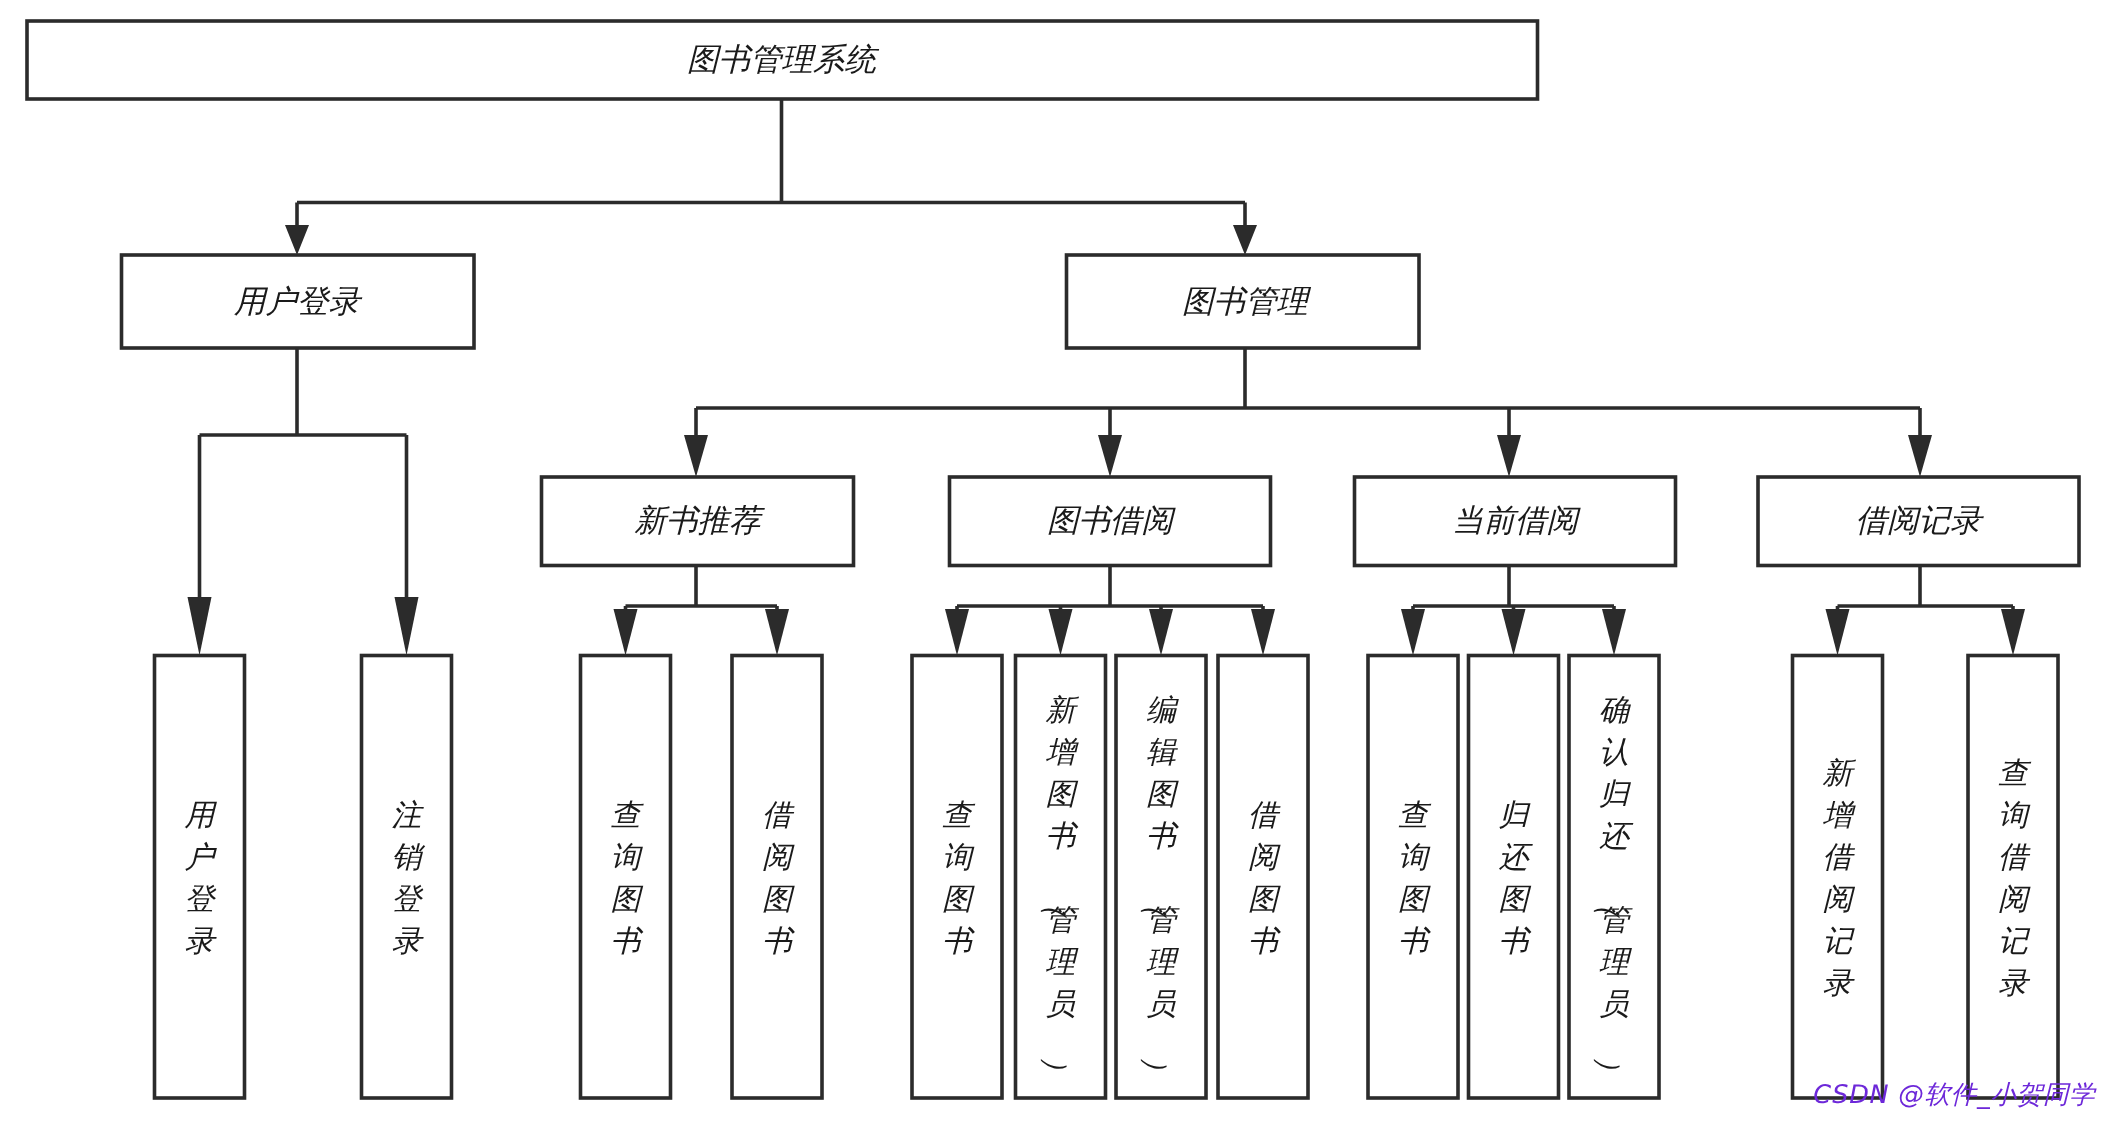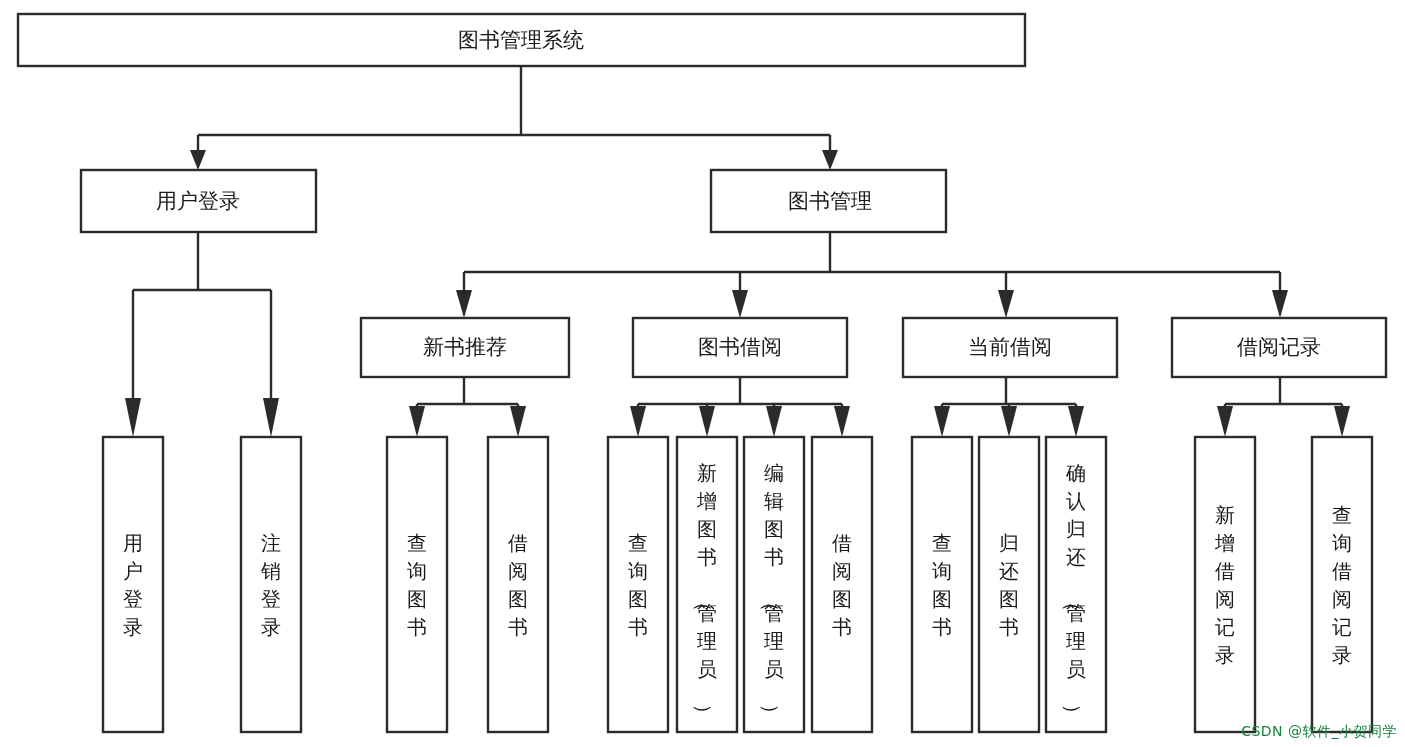--- a/index.html
+++ b/index.html
@@ -9,20 +9,21 @@
   }
   body {
     font-family: "DejaVu Sans", "Liberation Sans", sans-serif;
   }
   #diagram-root {
     position: relative;
     width: 1405px;
     height: 747px;
     background: #ffffff;
     overflow: hidden;
+    font-style: italic;
   }
   svg.diagram-canvas {
     position: absolute;
     top: 0;
     left: 0;
     width: 1405px;
     height: 747px;
   }
   .node-box {
     fill: #ffffff;
@@ -50,22 +51,22 @@
     font-family: "DejaVu Sans", "Liberation Sans", sans-serif;
     font-size: 20px;
     fill: #1a1a1a;
     text-anchor: middle;
   }
   .watermark {
     position: absolute;
     right: 8px;
     bottom: 6px;
     font-family: "DejaVu Sans", "Liberation Sans", sans-serif;
-    font-size: 14px;
-    color: #15803d;
+    font-size: 17px;
+    color: #6d28d9;
     letter-spacing: 0.5px;
     white-space: nowrap;
     user-select: none;
   }
 </style>
 </head>
 <body>
 
 <div id="diagram-root">
 

